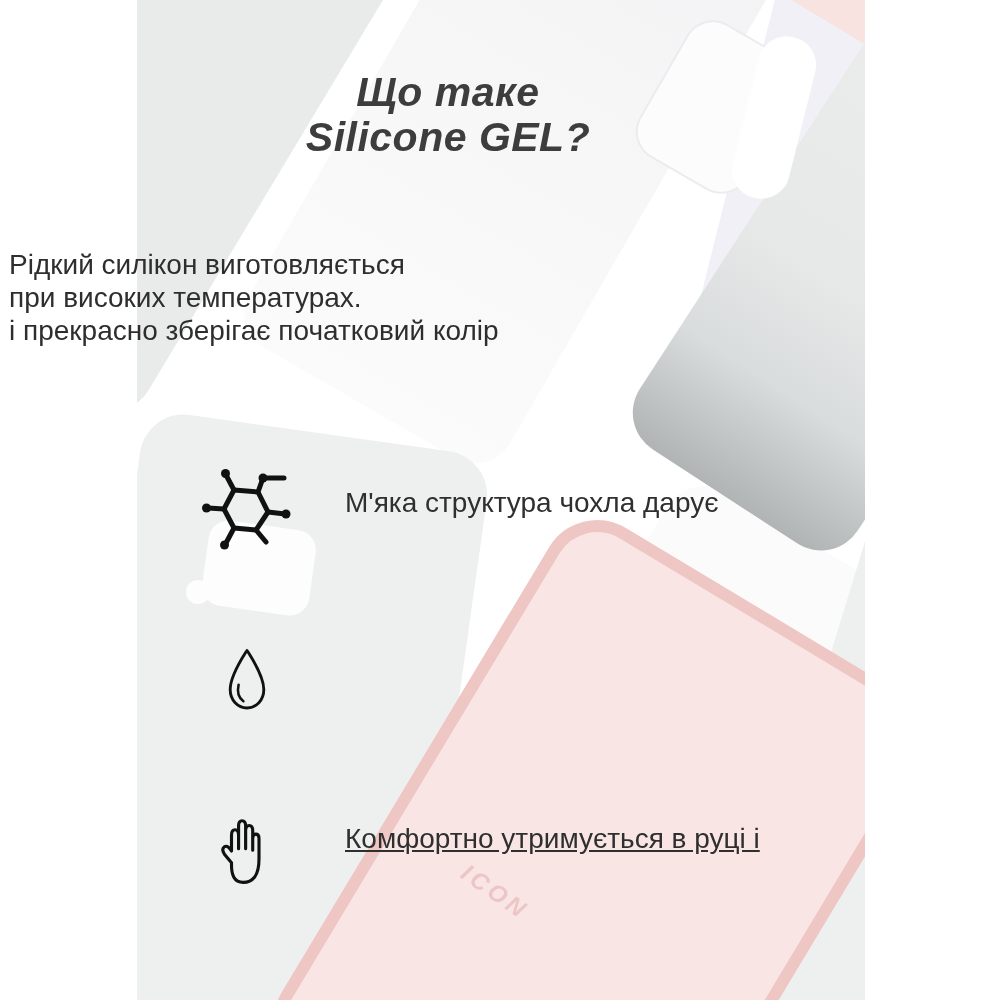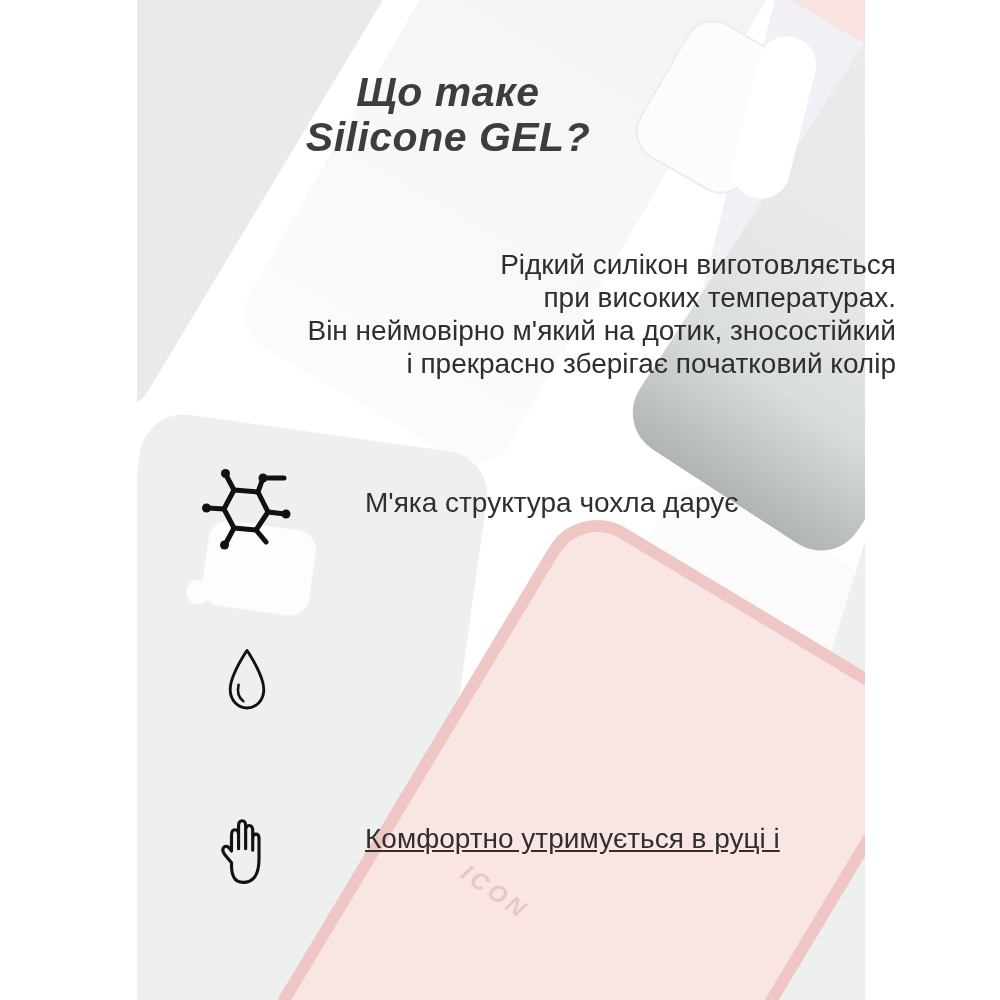--- a/index.html
+++ b/index.html
@@ -32,29 +32,29 @@
       font-weight:bold;font-style:italic;font-size:24px;letter-spacing:4px;
       color:rgba(190,90,85,0.22);}
   
   .content{position:absolute;left:0;top:0;width:896px;height:1000px;z-index:10;}
   .title{
     position:absolute;left:0;right:0;top:70px;margin:0;text-align:center;
     font-size:41px;line-height:45px;font-weight:bold;font-style:italic;
     letter-spacing:0.5px;color:#3d3d3d;
   }
   .intro{
-    position:absolute;left:9px;right:0;top:248px;text-align:right;
+    position:absolute;left:9px;right:0;top:248px;text-align:left;
     font-size:28px;line-height:33px;color:#2e2e2e;
   }
   .feature-icon{position:absolute;}
   .icon-molecule{left:196px;top:462px;width:100px;height:100px;}
   .icon-drop{left:223px;top:644px;width:48px;height:72px;}
   .icon-hand{left:215px;top:813px;width:55px;height:76px;}
   .feature-text{
-    position:absolute;left:365px;width:600px;text-align:left;
+    position:absolute;left:345px;width:600px;text-align:left;
     font-size:28px;line-height:34px;color:#2f2f2f;
   }
   .ft1{top:486px;} .ft2{top:656px;} .ft3{top:822px;text-decoration:underline;}
 </style>
 </head>
 <body>
 
 <div class="canvas">
 
   <div class="collage">
@@ -80,21 +80,20 @@
   <div class="content">
 
     <h1 class="title">
       <span>Що таке</span><br>
       <span>Silicone GEL?</span>
     </h1>
 
     <div class="intro">
       <div>Рідкий силікон виготовляється</div>
       <div>при високих температурах.</div>
-      <div>Він неймовірно м'який на дотик, зносостійкий</div>
       <div>і прекрасно зберігає початковий колір</div>
     </div>
 
     <div class="feature-icon icon-molecule">
       <svg viewBox="0 0 100 100" width="100" height="100">
         <g fill="none" stroke="#111111" stroke-width="5" stroke-linecap="round" stroke-linejoin="round">
           <path d="M38 28 L62 30 L72 50 L60 68 L38 66 L28 47 Z"></path>
           <path d="M38 28 L30 13"></path>
           <path d="M62 30 L67 16 L88 16"></path>
           <path d="M28 47 L12 46"></path>

